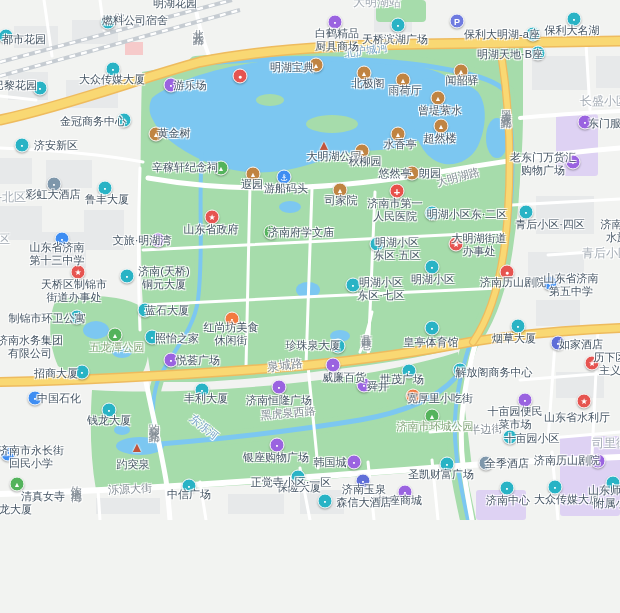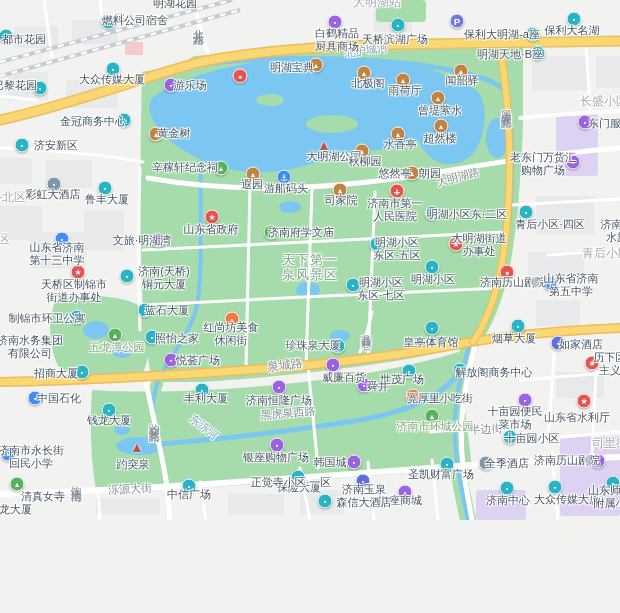--- a/index.html
+++ b/index.html
@@ -306,24 +306,20 @@
         </div>
         <div class="ml c-road vert" style="left: 76px; top: 481px; transform: translate(-50%, -50%);">
           <div>饮虎池街</div>
         </div>
         <div class="ml c-road" style="left: 130px; top: 489px; transform: translate(-50%, -50%) rotate(-3deg);">
           <div>泺源大街</div>
         </div>
         <div class="ml c-road" style="left: 486px; top: 429px; transform: translate(-50%, -50%) rotate(-3deg);">
           <div>半边街</div>
         </div>
-        <div class="ml c-green" style="left: 310px; top: 268px; font-size: 13px; transform: translate(-50%, -50%);">
-          <div>天下第一</div>
-          <div>泉风景区</div>
-        </div>
         <div class="ml c-green2" style="left: 117px; top: 347px; transform: translate(-50%, -50%);">
           <div>五龙潭公园</div>
         </div>
         <div class="ml c-green2" style="left: 435px; top: 426px; transform: translate(-50%, -50%);">
           <div>济南市环城公园</div>
         </div>
         <div class="ml c-poi" style="left: 135px; top: 20px; transform: translate(-50%, -50%);">
           <div>燃料公司宿舍</div>
         </div>
         <div class="ml c-poi" style="left: 24px; top: 39px; transform: translate(-50%, -50%);">

